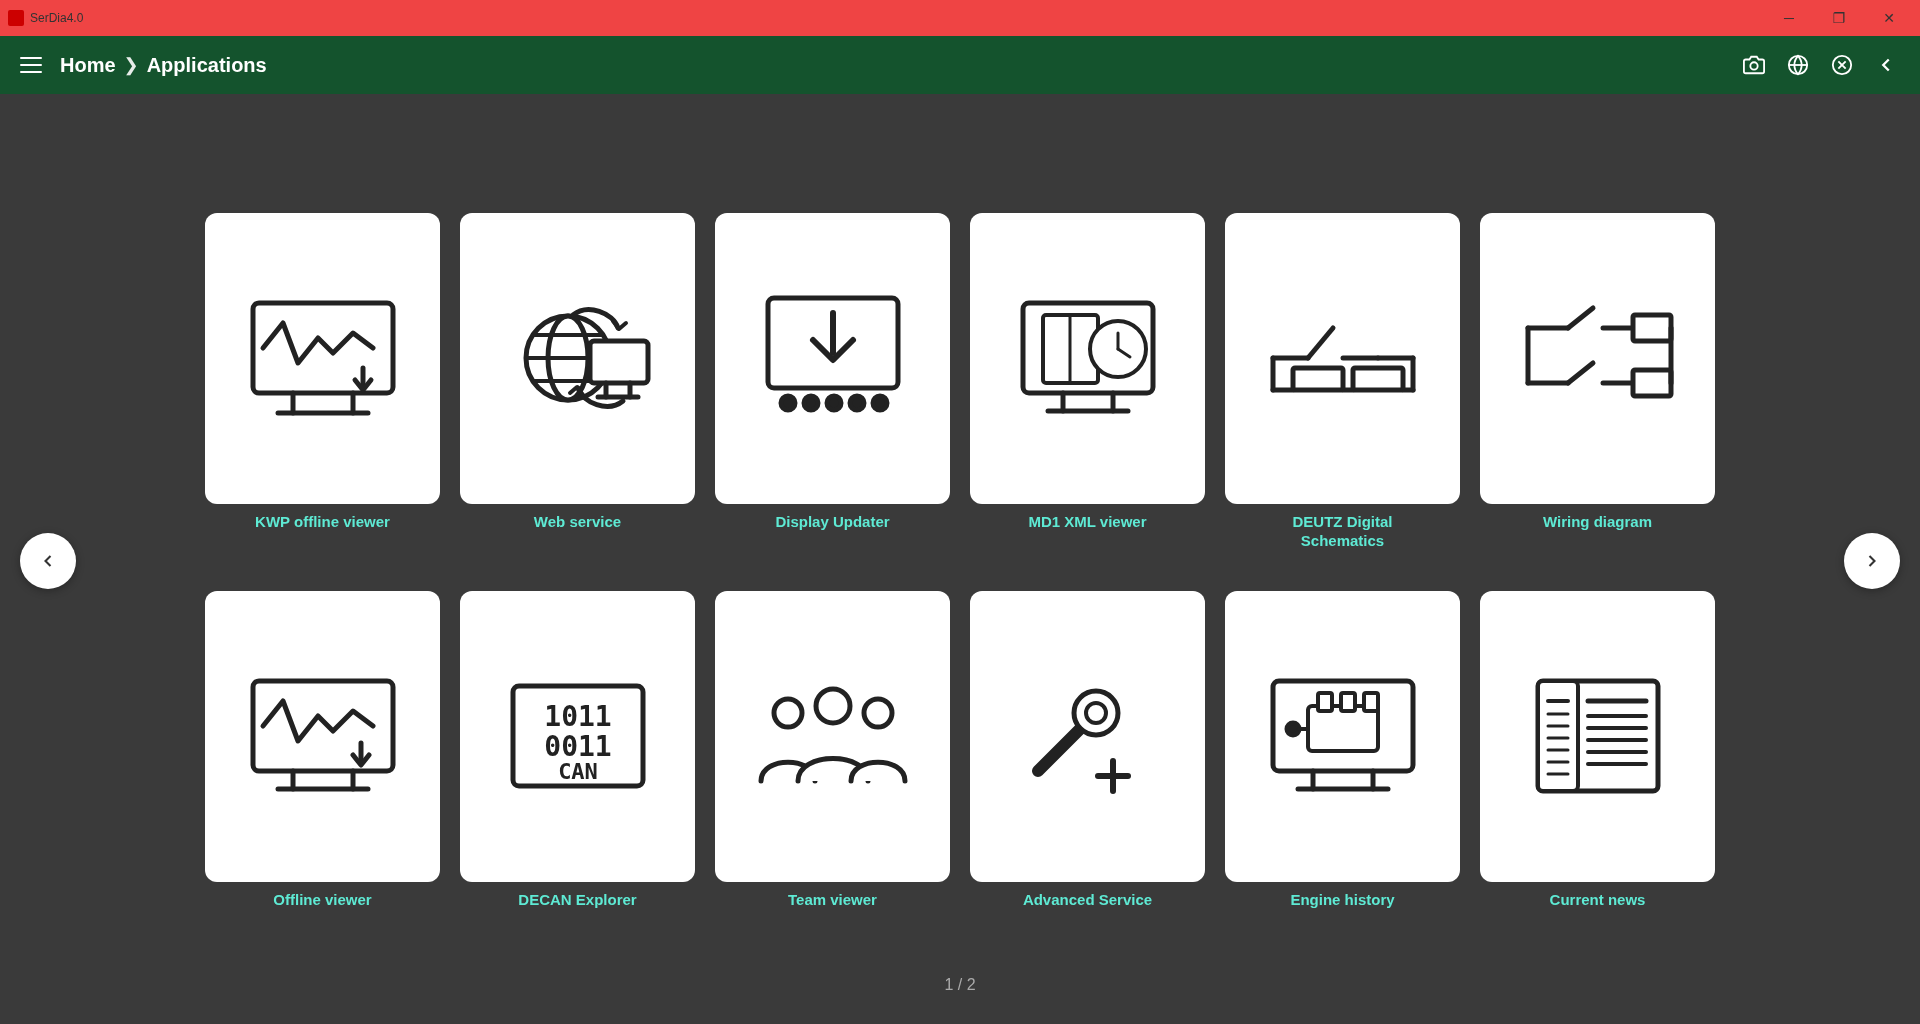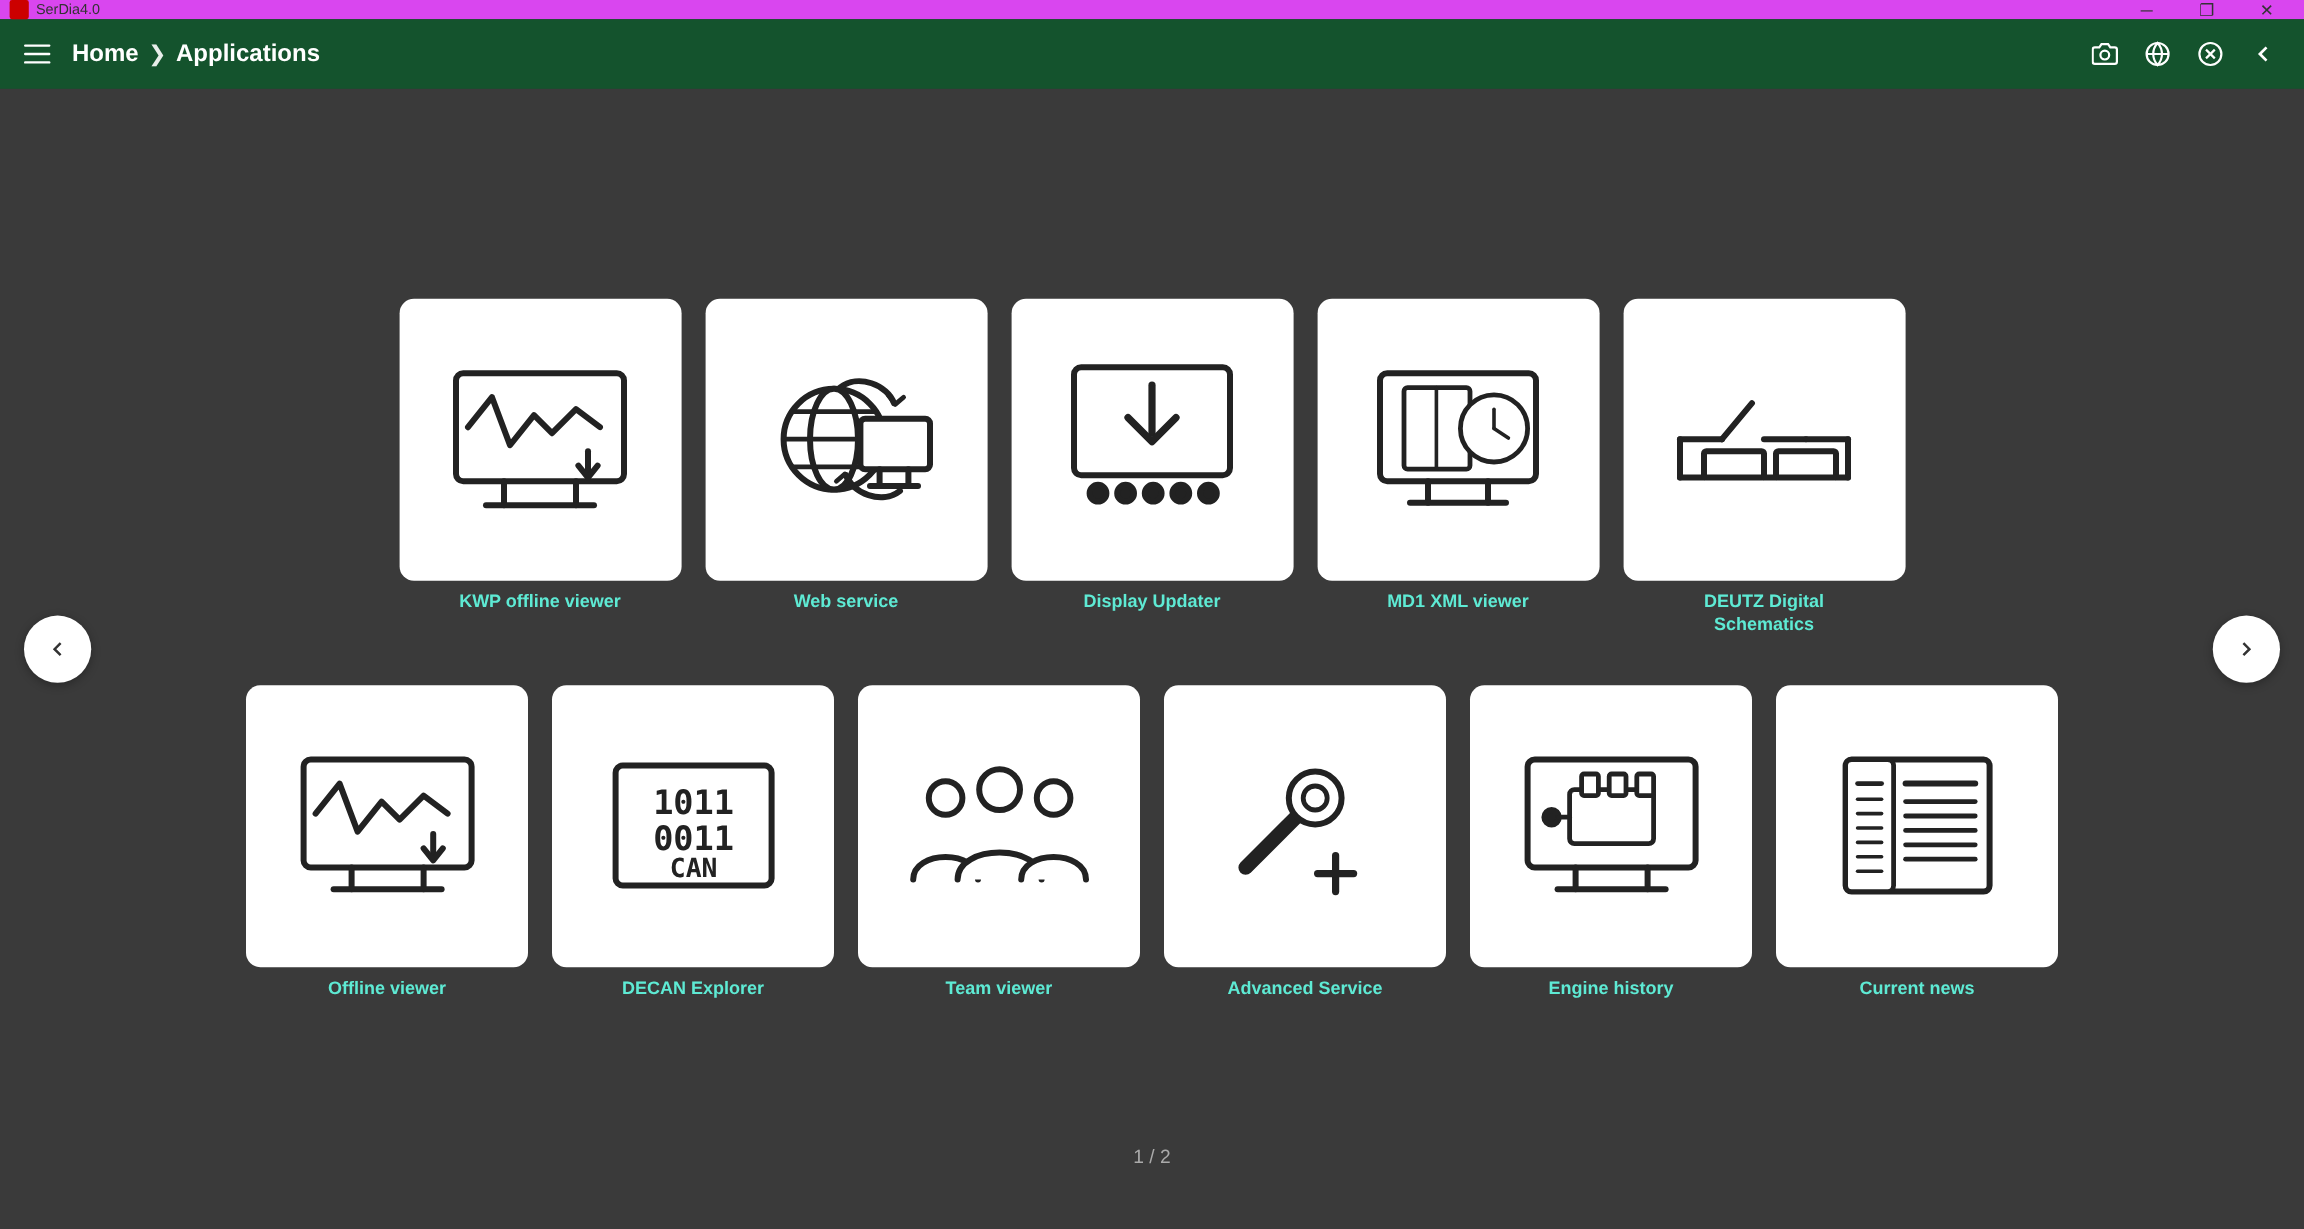--- a/index.html
+++ b/index.html
@@ -7,22 +7,22 @@
       width: 1920px;
       height: 1024px;
       background: #3a3a3a;
       font-family: 'Segoe UI', Arial, sans-serif;
       overflow: hidden;
       user-select: none;
     }
 
     
     .title-bar {
-      height: 16px;
-      background: #d946ef;
+      height: 36px;
+      background: #ef4444;
       display: flex;
       align-items: center;
       justify-content: space-between;
       padding: 0 8px;
       font-size: 12px;
       color: #333;
     }
     .title-bar-left {
       display: flex;
       align-items: center;
@@ -161,21 +161,21 @@
     .apps-row {
       display: flex;
       gap: 20px;
       justify-content: center;
       padding: 20px 0;
     }
 
     
     .app-card {
       width: 235px;
-      height: 235px;
+      height: 291px;
       background: white;
       border-radius: 12px;
       display: flex;
       flex-direction: column;
       align-items: center;
       justify-content: center;
       cursor: pointer;
       transition: background 0.15s;
       position: relative;
       flex-shrink: 0;
@@ -400,20 +400,44 @@
               <line x1="80" y1="97" x2="90" y2="97" stroke="#222" stroke-width="5"></line>
               <line x1="140" y1="97" x2="150" y2="97" stroke="#222" stroke-width="5"></line>
               <line x1="150" y1="65" x2="150" y2="97" stroke="#222" stroke-width="5"></line>
             </svg>
           </div>
         </div>
         <span class="app-card-label" style="white-space:pre-line">DEUTZ Digital
 Schematics</span>
       </div>
 
+      <div class="app-card-wrapper">
+        <div class="app-card">
+          <div class="app-icon-area">
+            <svg viewBox="0 0 160 130" fill="none" stroke="#222" stroke-width="5" stroke-linecap="round" stroke-linejoin="round">
+
+              <line x1="10" y1="35" x2="50" y2="35" stroke="#222" stroke-width="5"></line>
+              <line x1="50" y1="35" x2="75" y2="15" stroke="#222" stroke-width="5"></line>
+              <line x1="85" y1="35" x2="115" y2="35" stroke="#222" stroke-width="5"></line>
+
+              <rect x="115" y="22" width="38" height="26" rx="2" fill="white" stroke="#222" stroke-width="5"></rect>
+
+              <line x1="10" y1="90" x2="50" y2="90" stroke="#222" stroke-width="5"></line>
+
+              <line x1="50" y1="90" x2="75" y2="70" stroke="#222" stroke-width="5"></line>
+              <line x1="85" y1="90" x2="115" y2="90" stroke="#222" stroke-width="5"></line>
+              <rect x="115" y="77" width="38" height="26" rx="2" fill="white" stroke="#222" stroke-width="5"></rect>
+
+              <line x1="10" y1="35" x2="10" y2="90" stroke="#222" stroke-width="5"></line>
+              <line x1="153" y1="35" x2="153" y2="90" stroke="#222" stroke-width="5"></line>
+            </svg>
+          </div>
+        </div>
+        <span class="app-card-label">Wiring diagram</span>
+      </div>
 
     </div>
 
     <div class="apps-row">
 
       <div class="app-card-wrapper">
         <div class="app-card">
           <div class="app-icon-area">
             <svg viewBox="0 0 160 130" fill="none" stroke="#222" stroke-width="5" stroke-linecap="round" stroke-linejoin="round">
 

